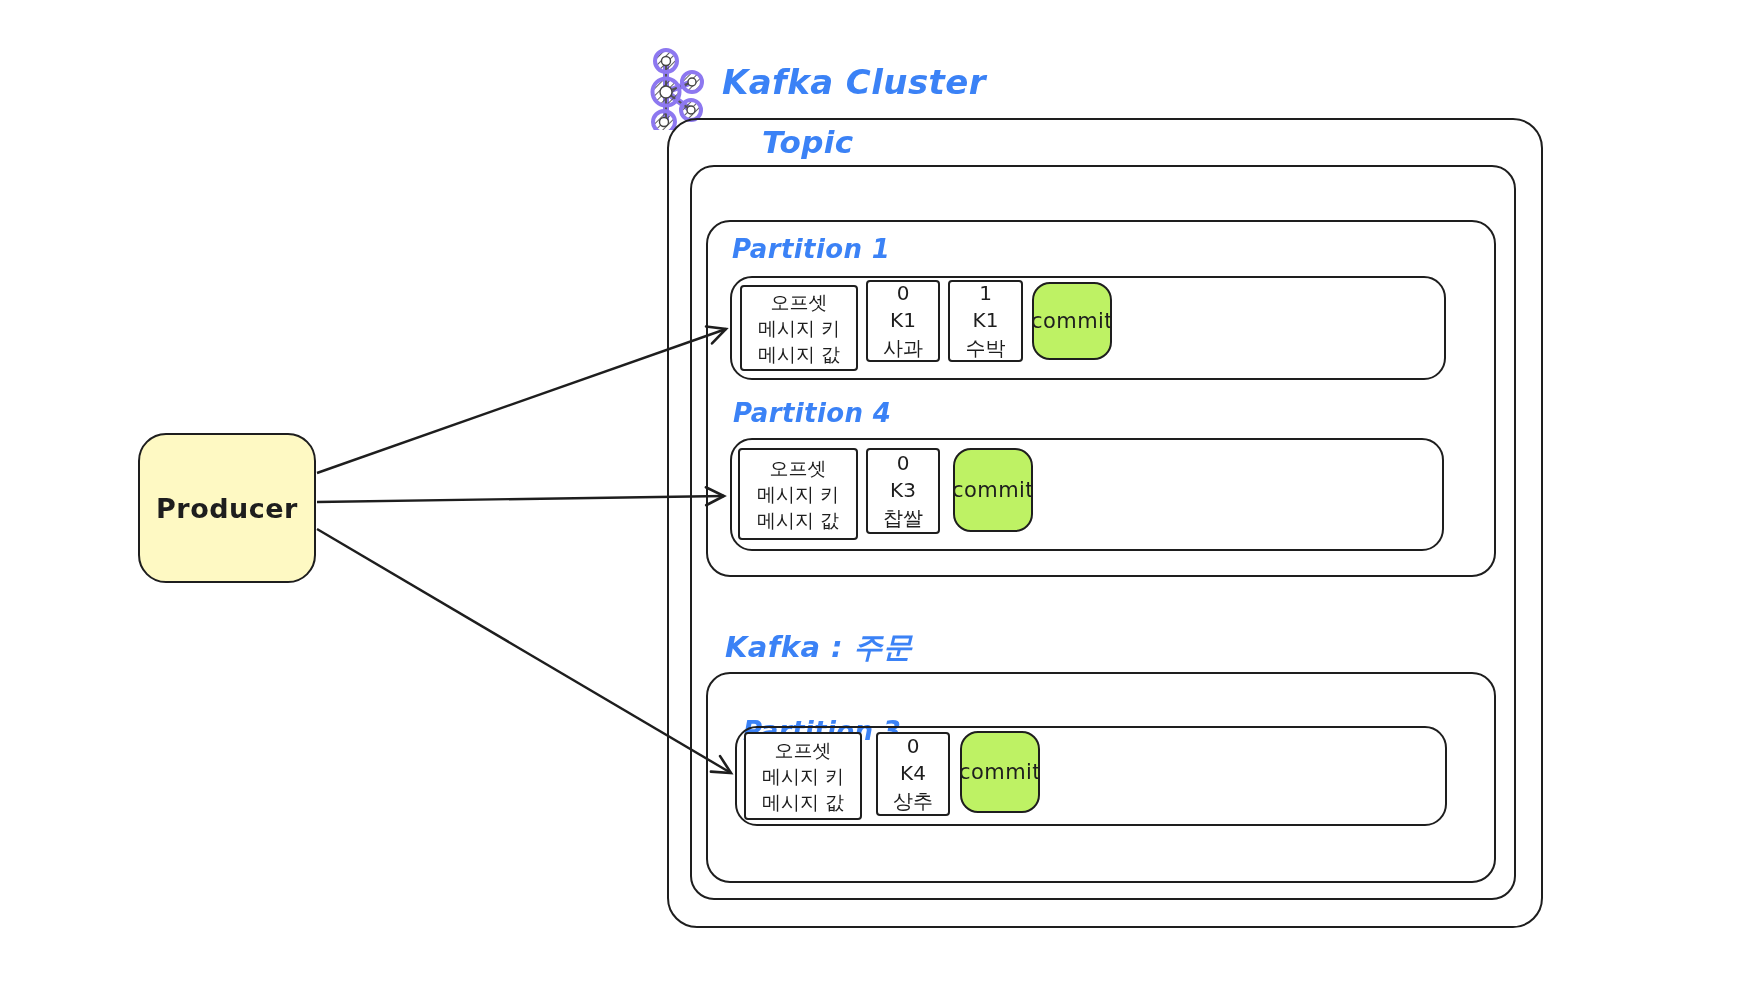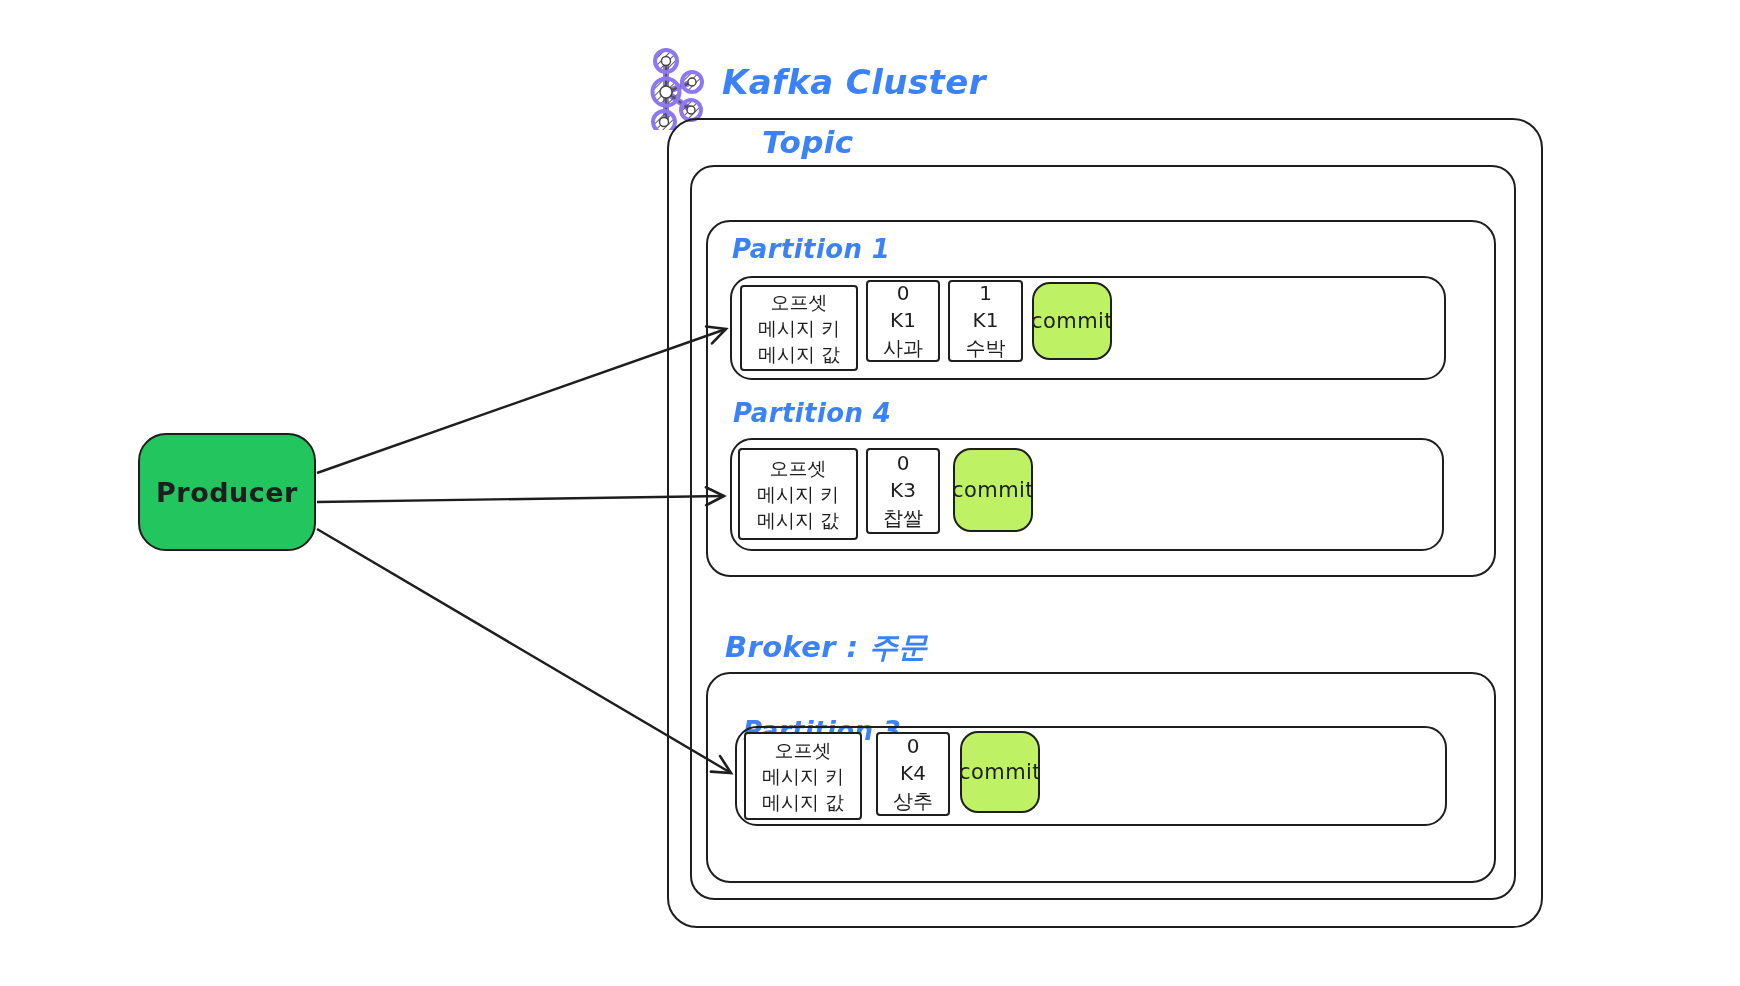--- a/index.html
+++ b/index.html
@@ -50,26 +50,26 @@
     box-sizing:border-box;
     display:flex;
     align-items:center;
     justify-content:center;
     font-size:21px;
     font-weight:400;
     letter-spacing:0.4px;
   }
   .producer{
     position:absolute;
-    left:138px;top:433px;width:178px;height:118px;
+    left:138px;top:433px;width:178px;height:150px;
     border:2.5px solid #1e1e1e;border-radius:28px;
     box-sizing:border-box;
     display:flex;align-items:center;justify-content:center;
     font-size:27px;font-weight:600;letter-spacing:0.5px;
-    background:#22c55e;
+    background:#fef9c3;
   }
   svg.overlay{
     position:absolute;left:0;top:0;
     pointer-events:none;
   }
 </style>
 </head>
 <body>
 
 <div id="canvas">
@@ -143,21 +143,21 @@
     <span>메시지 키</span>
     <span>메시지 값</span>
   </div>
   <div class="card msg-card" style="left:866px;top:448px;width:74px;height:86px;">
     <span>0</span>
     <span>K3</span>
     <span>찹쌀</span>
   </div>
   <div class="commit-badge" style="left:953px;top:448px;width:80px;height:84px;">commit</div>
 
-  <div class="label" style="left:725px;top:628px;font-size:29px;">Broker : 주문</div>
+  <div class="label" style="left:725px;top:628px;font-size:29px;">Kafka : 주문</div>
 
   <div class="box" style="left:706px;top:672px;width:790px;height:211px;border-radius:24px;"></div>
   <div class="label" style="left:743px;top:688px;font-size:26px;margin-top:28px;">Partition 3</div>
   <div class="box" style="left:735px;top:726px;width:712px;height:100px;border-radius:22px;"></div>
 
   <div class="card legend-card" style="left:744px;top:732px;width:118px;height:88px;">
     <span>오프셋</span>
     <span>메시지 키</span>
     <span>메시지 값</span>
   </div>

